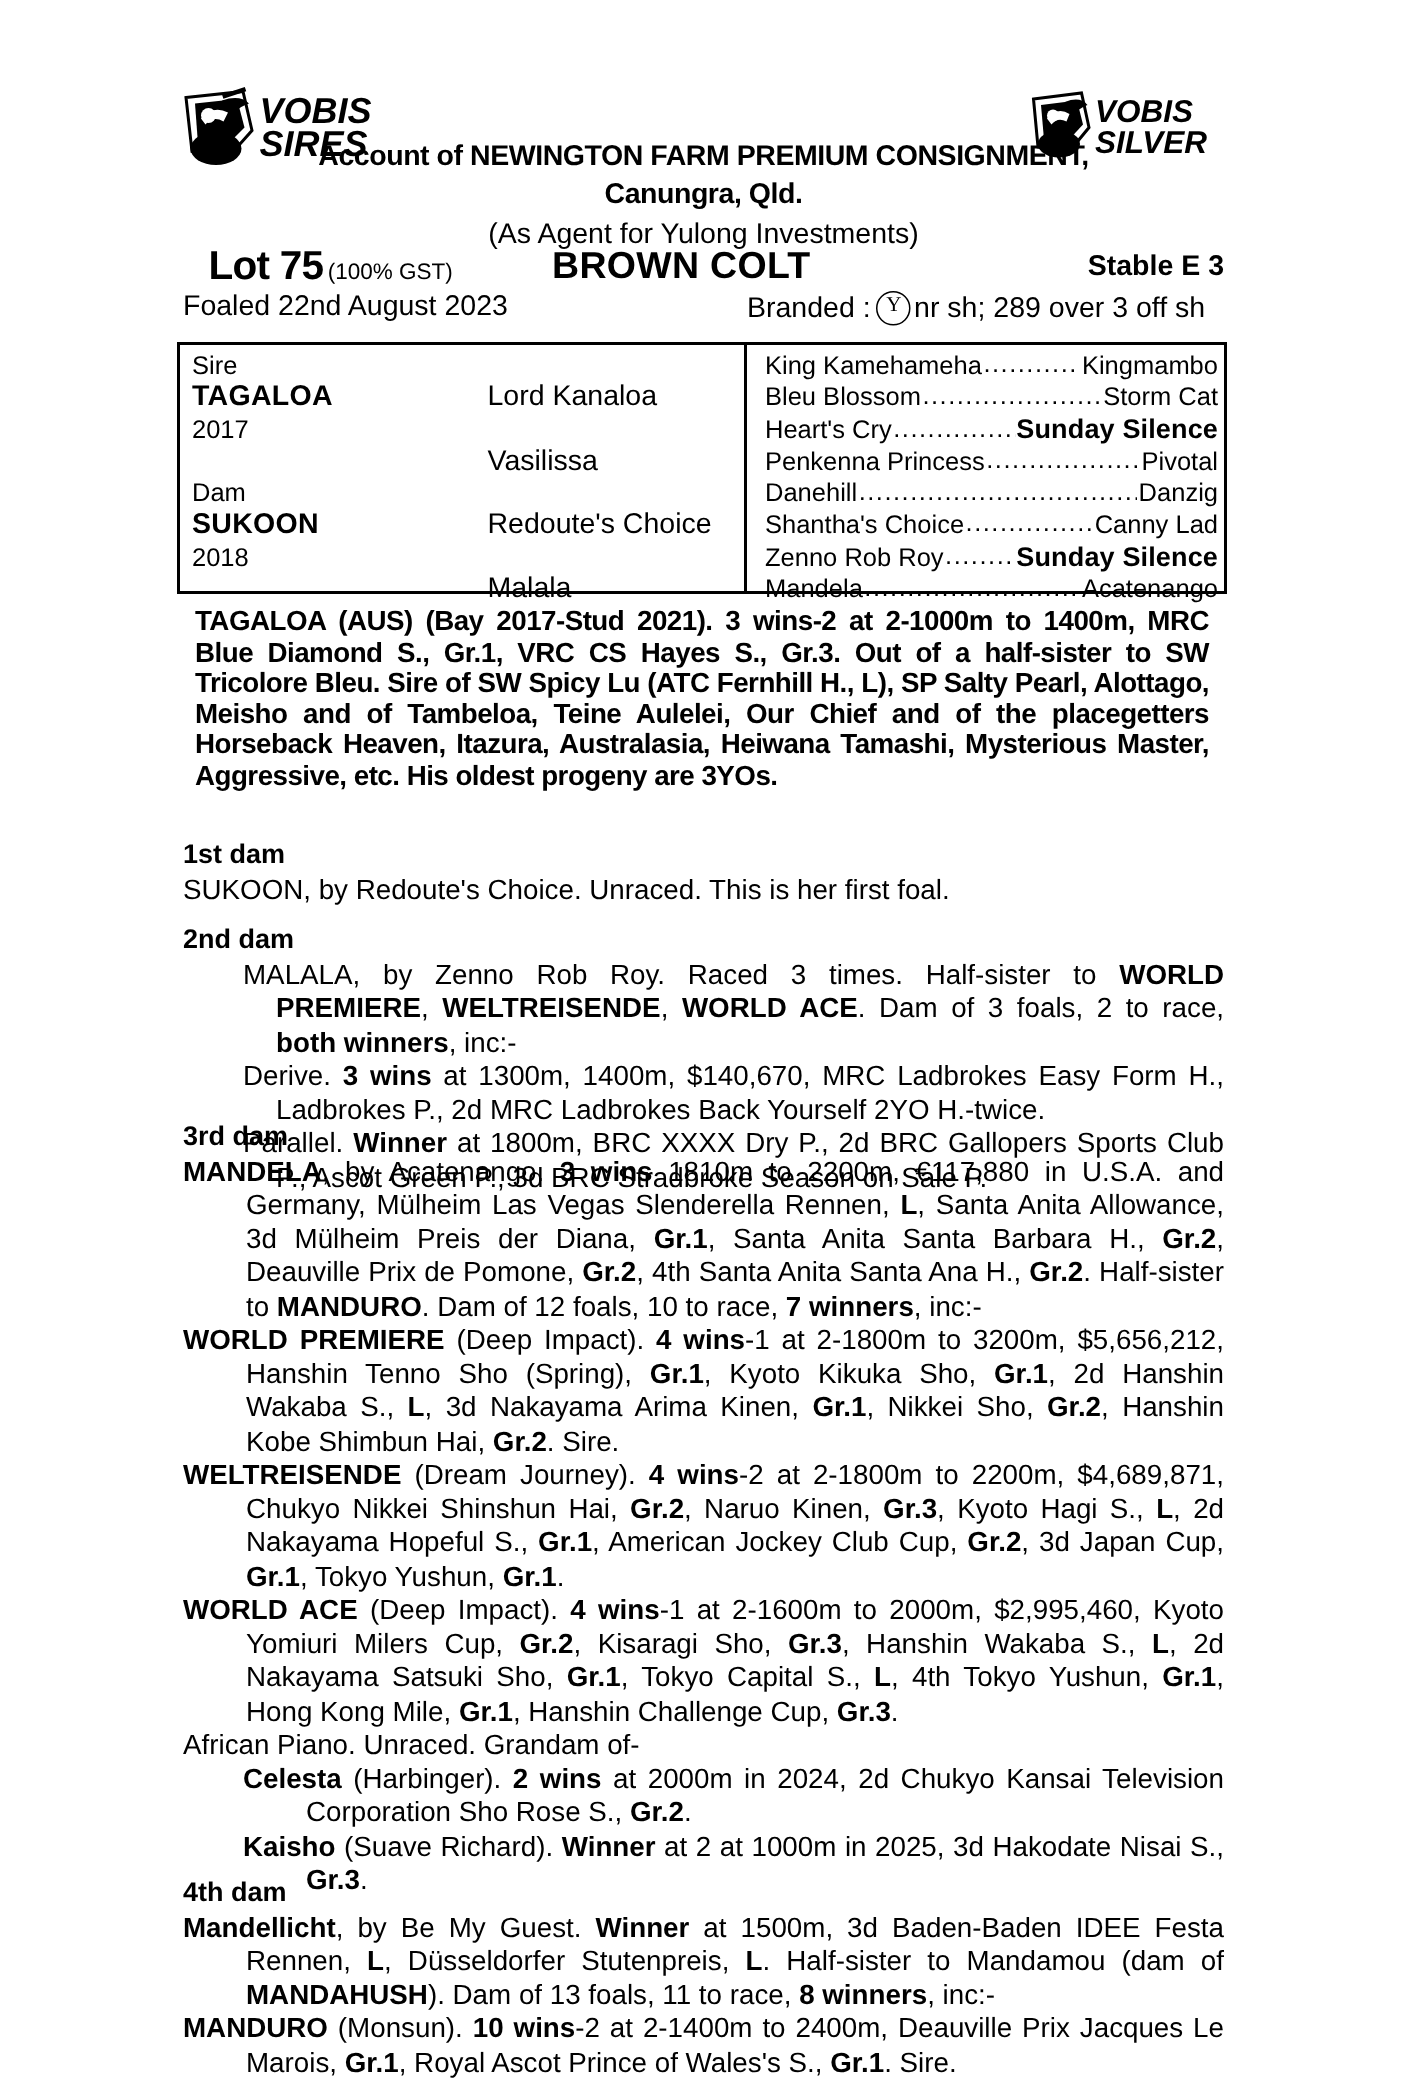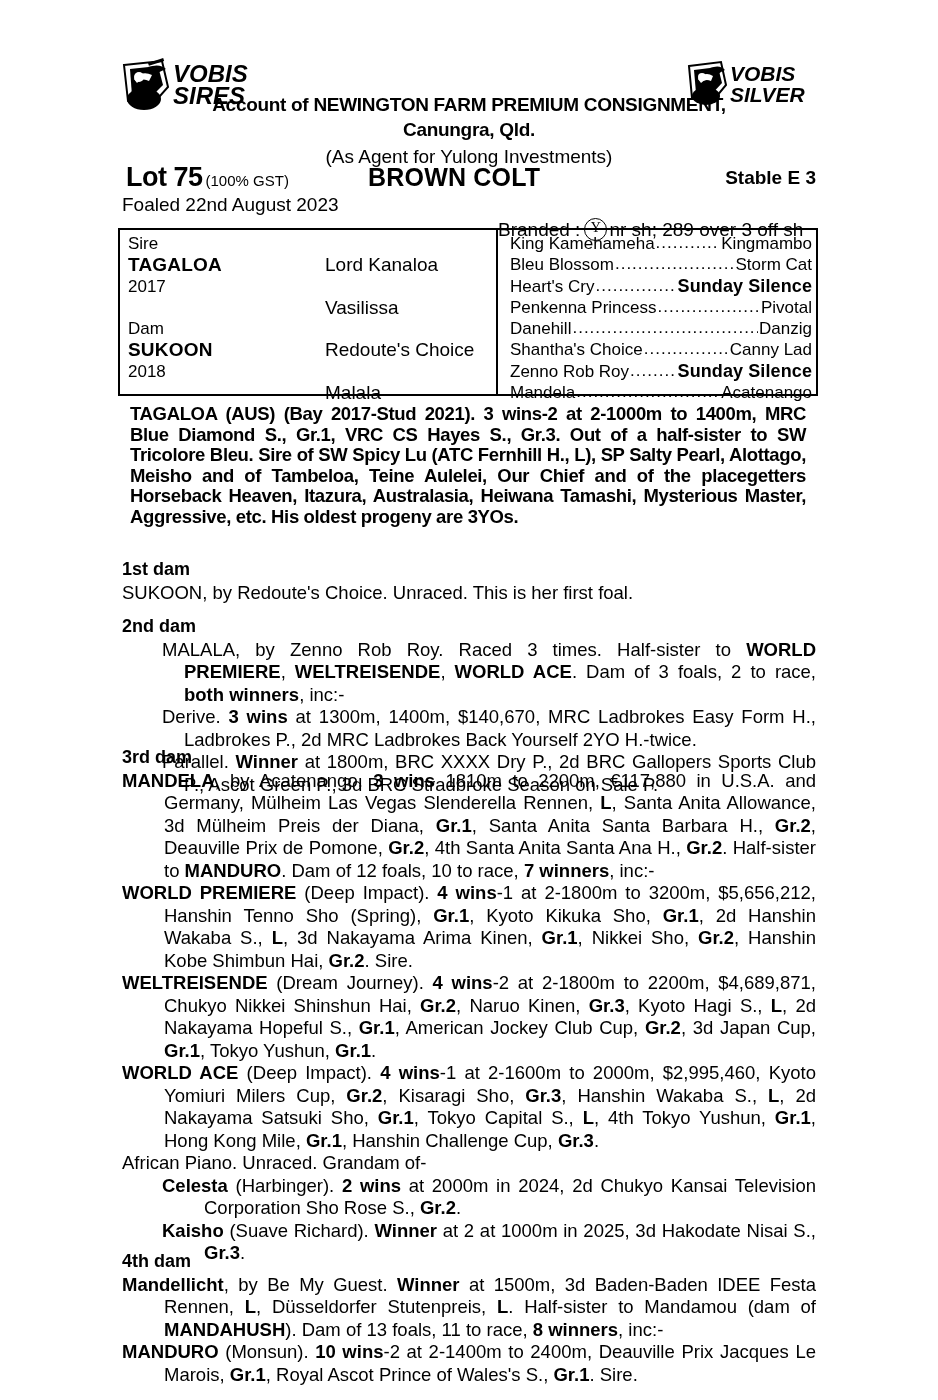--- a/index.html
+++ b/index.html
@@ -65,21 +65,21 @@
 
   
   .lot-row {
     position: absolute;
     left: 122px;
     top: 162px;
     width: 694px;
     height: 30px;
   }
   .lot-left {
-    position: absolute; left: 4px; top: 0;
+    position: absolute; left: 17px; top: 0;
     white-space: nowrap;
   }
   .lot-number {
     font-weight: bold;
     font-size: 27px;
     letter-spacing: -0.5px;
   }
   .lot-gst {
     font-size: 15px;
     margin-left: 3px;
@@ -110,21 +110,20 @@
   }
   .foaled {
     position: absolute; left: 0; top: 0;
     white-space: nowrap;
   }
   .branded {
     position: absolute; left: 376px; top: 0;
     white-space: nowrap;
     display: flex;
     align-items: center;
-    margin-top: 24px;
   }
   .brand-symbol {
     display: inline-block;
     width: 21px; height: 21px;
     border: 1.6px solid #000;
     border-radius: 50%;
     position: relative;
     margin: 0 2px 0 4px;
     vertical-align: -4px;
   }

